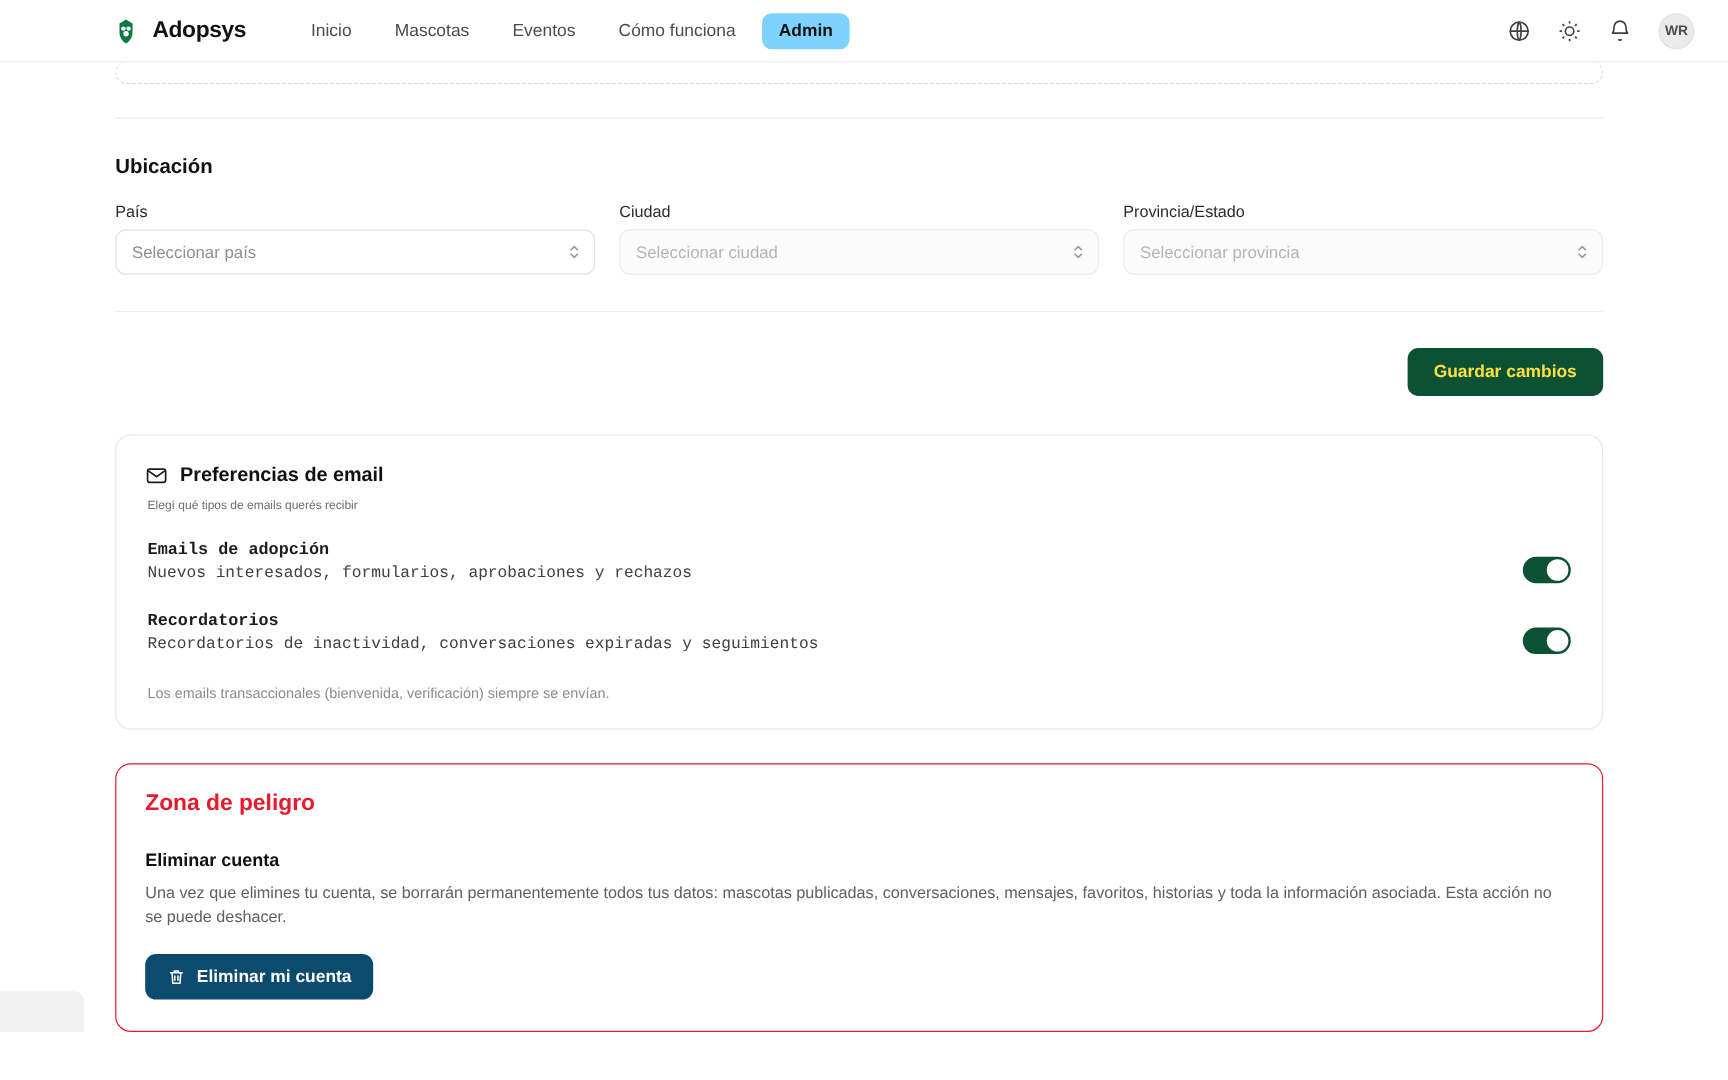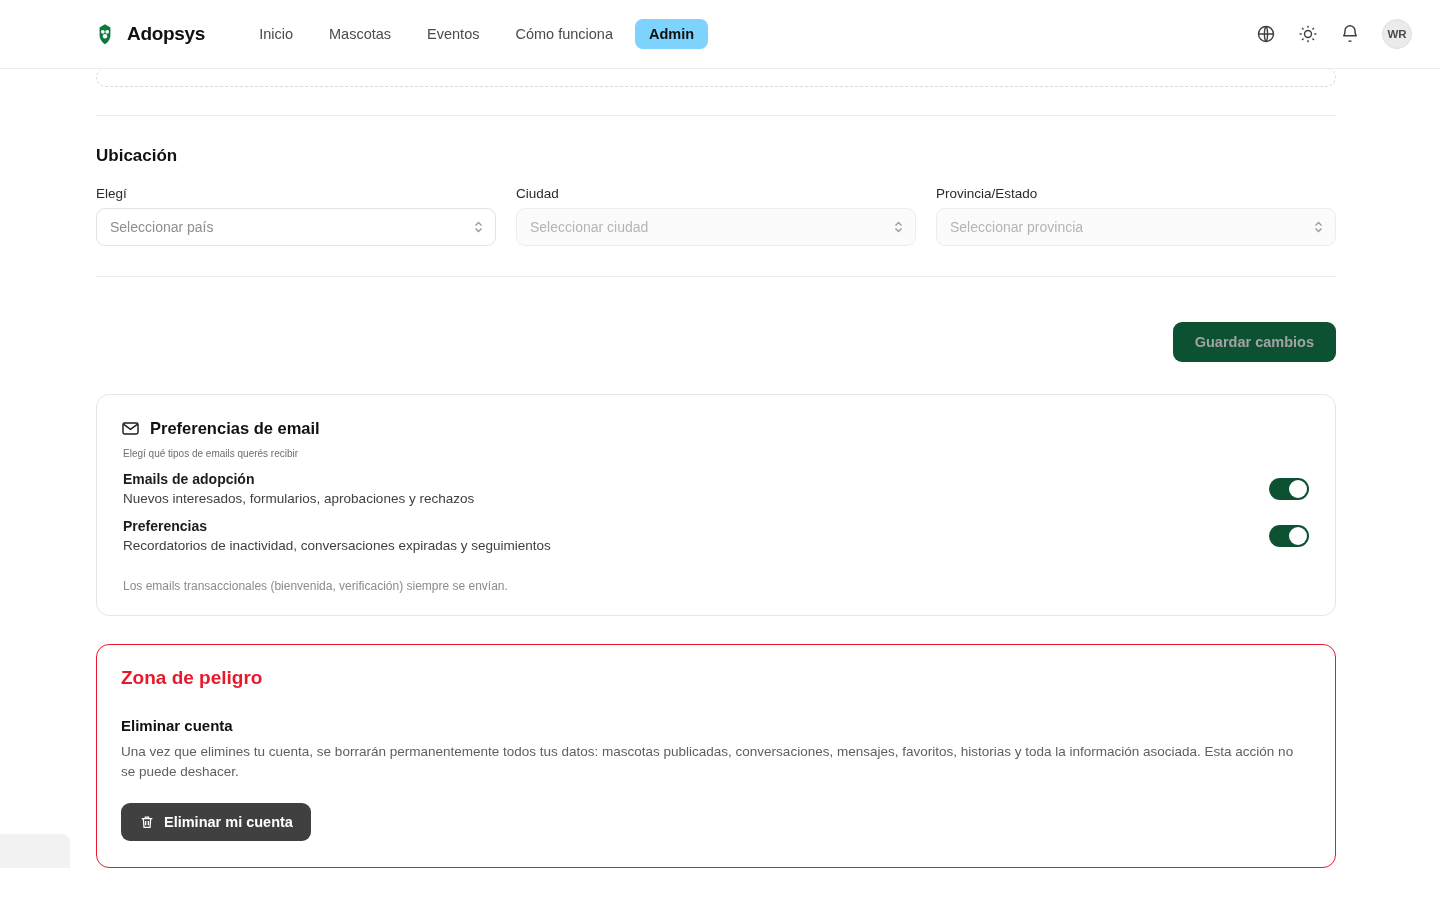--- a/index.html
+++ b/index.html
@@ -8,21 +8,21 @@
     height: 900px;
     background: #ffffff;
     font-family: "Liberation Sans", sans-serif;
     color: #1c1c1e;
     overflow: hidden;
   }
 
   
   .navbar {
     position: relative;
-    height: 69px;
+    height: 52px;
     width: 100%;
     background: #ffffff;
     border-bottom: 1px solid #ececec;
     display: flex;
     align-items: center;
     padding: 0 28px 0 92px;
     z-index: 20;
   }
   .brand {
     display: flex;
@@ -154,29 +154,28 @@
     display: block;
   }
 
   .save-row {
     display: flex;
     justify-content: flex-end;
     margin-top: 30px;
   }
   .btn-primary {
     background: #0b5132;
-    color: #a3a3a3;
+    color: #fde047;
     font-size: 14.5px;
     font-weight: bold;
     border: none;
     border-radius: 9px;
     padding: 12px 22px;
     cursor: pointer;
     font-family: "Liberation Sans", sans-serif;
-    margin-top: 15px;
   }
 
   
   .card {
     margin-top: 32px;
     border: 1px solid #e6e6e8;
     border-radius: 13px;
     background: #fff;
     padding: 24px 24px 22px 24px;
   }
@@ -188,24 +187,25 @@
   .mail-icon { width: 19px; height: 19px; color: #1c1c1e; display: block; }
   .card-title { font-size: 16.5px; font-weight: bold; color: #111; }
   .card-sub {
     font-size: 10px;
     color: #6c6c72;
     margin: 10px 0 0 2px;
   }
 
   .pref-row {
     display: flex;
-    align-items: center;
+    align-items: flex-end;
     justify-content: space-between;
-    margin-top: 12px;
+    margin-top: 24px;
     padding: 0 2px;
+    font-family: Liberation Mono, monospace;
   }
   .pref-title { font-size: 14px; font-weight: bold; color: #1c1c1e; }
   .pref-desc { font-size: 13.5px; color: #404040; margin-top: 4px; }
 
   .toggle {
     width: 40px; height: 22px;
     border-radius: 11px;
     background: #0b5132;
     position: relative;
     cursor: pointer;
@@ -247,21 +247,21 @@
   }
   .danger-text {
     font-size: 13.5px;
     color: #5e5e64;
     line-height: 1.5;
     margin-top: 8px;
     max-width: 1190px;
   }
   .btn-danger {
     margin-top: 20px;
-    background: #404040;
+    background: #0c4a6e;
     color: #fff;
     border: none;
     border-radius: 9px;
     font-size: 14.5px;
     font-weight: bold;
     padding: 11px 18px;
     display: inline-flex;
     align-items: center;
     gap: 9px;
     cursor: pointer;
@@ -322,21 +322,21 @@
     <div class="ghost-text">o hacé clic para seleccionar</div>
     <div class="ghost-card"></div>
   </div>
 
   <div class="divider"></div>
 
   <div class="section-title">Ubicación</div>
 
   <div class="field-row">
     <div class="field">
-      <span class="field-label">Elegí</span>
+      <span class="field-label">País</span>
       <div class="select-wrap">
         <div class="select-box">Seleccionar país</div>
         <svg class="select-arrows" width="11" height="15" viewBox="0 0 11 15" fill="none" stroke="currentColor" stroke-width="1.4">
           <path d="M2.5 6L5.5 3l3 3M2.5 9l3 3 3-3"></path>
         </svg>
       </div>
     </div>
 
     <div class="field">
       <span class="field-label">Ciudad</span>
@@ -380,21 +380,21 @@
         <div class="pref-title">Emails de adopción</div>
         <div class="pref-desc">Nuevos interesados, formularios, aprobaciones y rechazos</div>
       </div>
       <div class="toggle">
         <div class="knob"></div>
       </div>
     </div>
 
     <div class="pref-row">
       <div>
-        <div class="pref-title">Preferencias</div>
+        <div class="pref-title">Recordatorios</div>
         <div class="pref-desc">Recordatorios de inactividad, conversaciones expiradas y seguimientos</div>
       </div>
       <div class="toggle">
         <div class="knob"></div>
       </div>
     </div>
 
     <div class="card-foot">Los emails transaccionales (bienvenida, verificación) siempre se envían.</div>
   </div>
 

